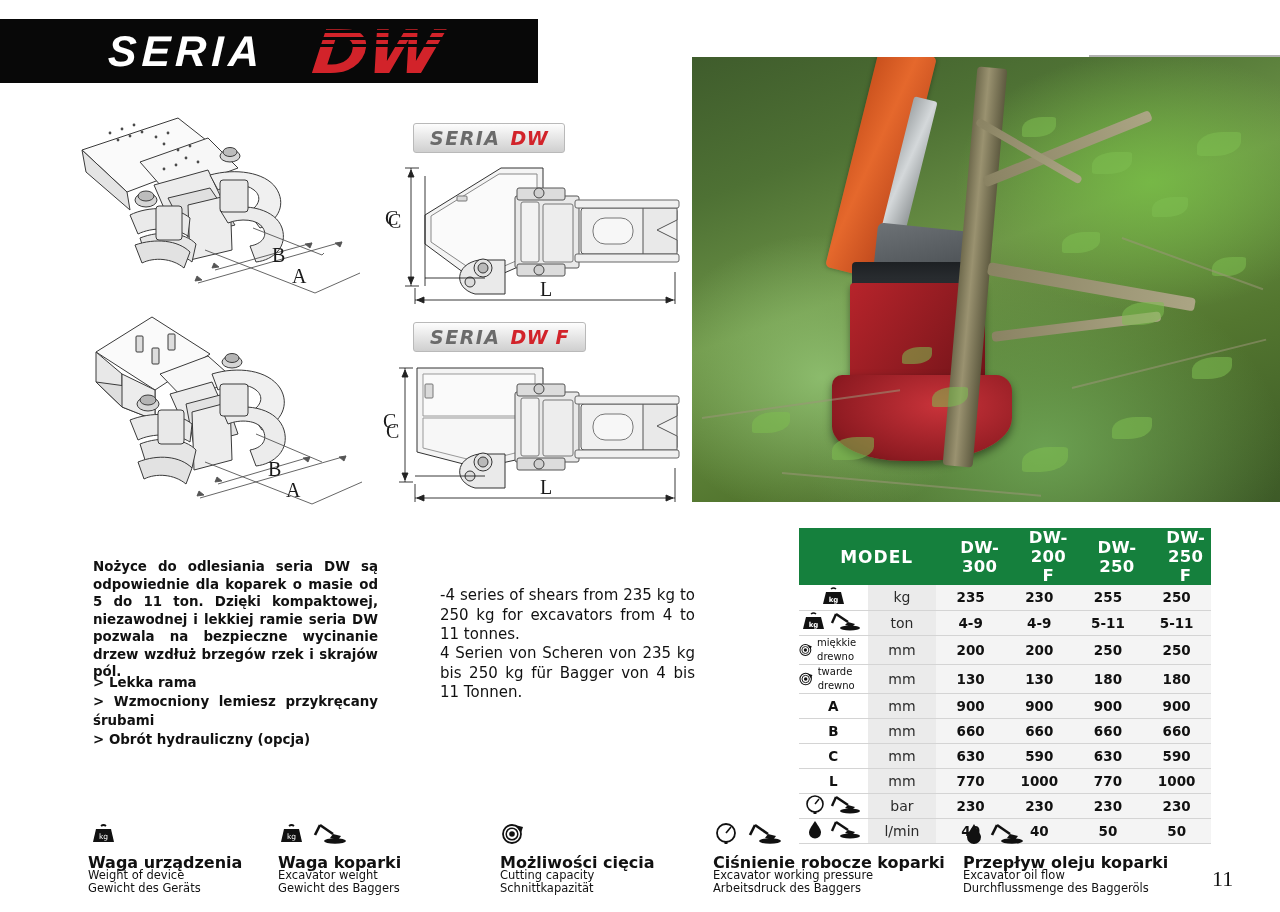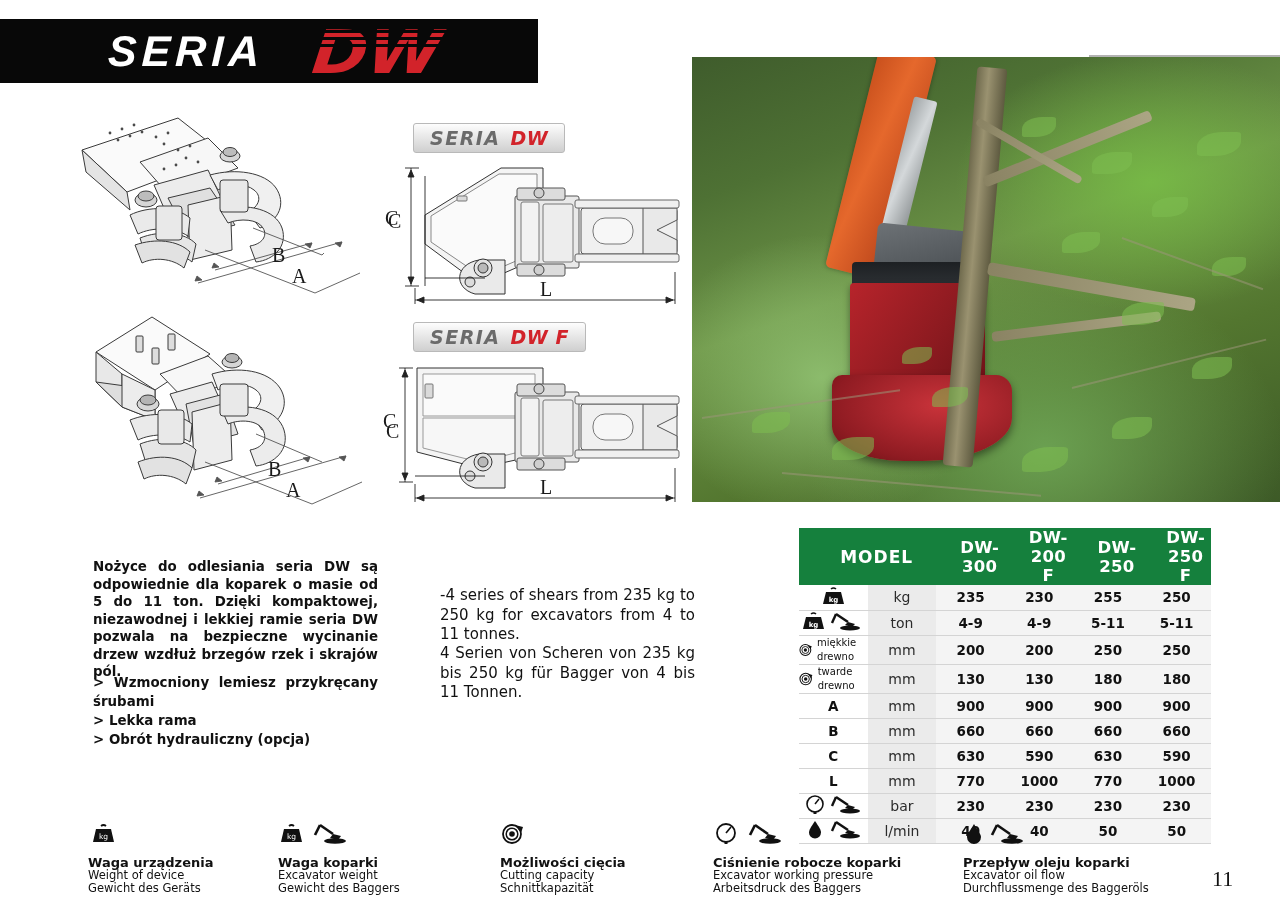--- a/index.html
+++ b/index.html
@@ -186,21 +186,21 @@
   }
   .wood-ico { display:flex; align-items:center; justify-content:center; gap:4px; }
   .wood-ico .lbl {
     font-size:10px; line-height:14px; font-weight:400; color:#111; text-align:left;
     font-family:"DejaVu Sans", sans-serif;
   }
 
   
   .legend { position:absolute; top:822px; }
   .legend .ico { height:22px; display:flex; align-items:flex-end; gap:5px; margin-bottom:2px; }
-  .legend .l1 { font-size:13px; font-weight:700; color:#111; line-height:13px;
+  .legend .l1 { font-size:16px; font-weight:700; color:#111; line-height:13px;
                 font-family:"DejaVu Sans", sans-serif;margin-top:12px; }
   .legend .l2, .legend .l3 { font-size:11.5px; font-weight:400; color:#111; line-height:12.5px;
                 font-family:"DejaVu Sans", sans-serif; }
   .pageno {
     position:absolute; left:1212px; top:866px; font-size:22px; color:#111;
     font-family:"Liberation Serif", serif;
   }
 </style>
 </head>
 <body>
@@ -445,22 +445,22 @@
         <path d="M20,126 L20,144"></path>
           <path d="M280,110 L280,144"></path>
       </g>
     </svg>
     <div class="dim-label" style="left:-12px; top:52px;">C</div>
     <div class="dim-label" style="left:145px; top:118px;">L</div>
   </div>
 
   <div class="txt-pl">Nożyce do odlesiania seria  DW są odpowiednie dla koparek o masie od 5 do 11 ton.        Dzięki kompaktowej, niezawodnej i lekkiej ramie seria DW pozwala na bezpieczne wycinanie drzew wzdłuż brzegów rzek i skrajów pól.</div>
   <div class="bullets">
+    <div>&gt; Lekka rama</div>
     <div>&gt;  Wzmocniony  lemiesz  przykręcany śrubami</div>
-    <div>&gt; Lekka rama</div>
     <div>&gt; Obrót hydrauliczny (opcja)</div>
   </div>
   <div class="txt-en">-4 series of shears from 235 kg to 250 kg for excavators from 4 to 11 tonnes.</div>
   <div class="txt-de">4 Serien von Scheren von 235 kg bis 250 kg für Bagger von 4 bis 11 Tonnen.</div>
 
   <table class="spec">
     <thead>
       <tr>
         <th class="model-h" colspan="2">MODEL</th>
         <th>DW-300</th>

